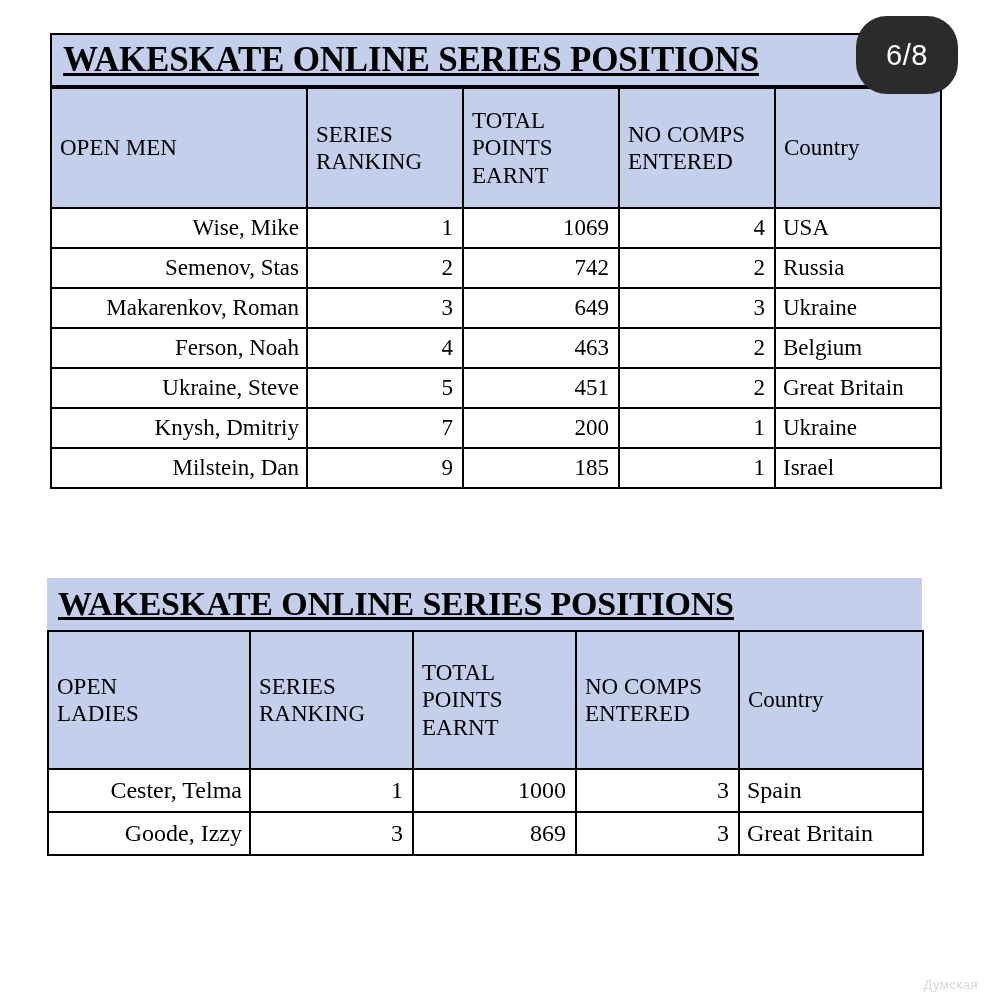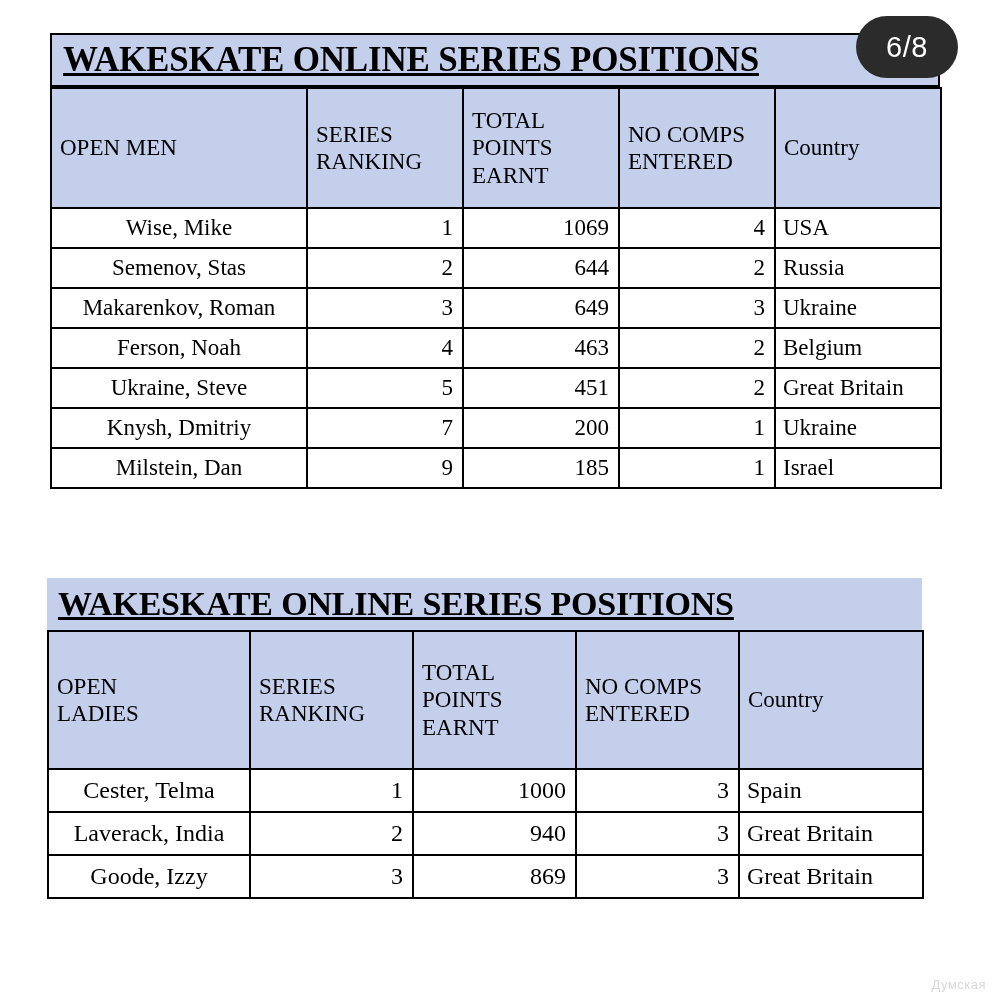--- a/index.html
+++ b/index.html
@@ -13,21 +13,21 @@
     position: relative;
     font-family: "Liberation Serif", serif;
     overflow: hidden;
   }
 
   .page-counter {
     position: absolute;
     top: 16px;
     right: 42px;
     width: 102px;
-    height: 62px;
+    height: 78px;
     border-radius: 31px;
     background: #2b2b2b;
     color: #ffffff;
     display: flex;
     align-items: center;
     justify-content: center;
     font-family: "Liberation Sans", sans-serif;
     font-size: 29px;
     letter-spacing: 0.5px;
     z-index: 20;
@@ -107,21 +107,21 @@
   tbody td {
     height: 36px;
     padding: 1px 7px;
     line-height: 1.1;
   }
   td.num {
     text-align: right;
     padding-right: 9px;
   }
   td.name {
-    text-align: center;
+    text-align: right;
   }
   td.country {
     text-align: left;
   }
 
   
   .men col.c0 { width: 256px; }
   .men col.c1 { width: 156px; }
   .men col.c2 { width: 156px; }
   .men col.c3 { width: 156px; }
@@ -132,21 +132,21 @@
   .ladies col.c1 { width: 163px; }
   .ladies col.c2 { width: 163px; }
   .ladies col.c3 { width: 163px; }
   .ladies col.c4 { width: 184px; }
 
   .ladies thead th { height: 128px; }
   .ladies tbody td { height: 39px; font-size: 24px; }
 
   .watermark {
     position: absolute;
-    right: 14px;
+    right: 22px;
     bottom: 8px;
     font-family: "Liberation Sans", sans-serif;
     font-size: 13px;
     color: #d8d8d8;
     letter-spacing: 0.5px;
   }
 </style>
 </head>
 <body>
 
@@ -193,21 +193,21 @@
       <tr>
         <td class="name">Wise, Mike</td>
         <td class="num">1</td>
         <td class="num">1069</td>
         <td class="num">4</td>
         <td class="country">USA</td>
       </tr>
       <tr>
         <td class="name">Semenov, Stas</td>
         <td class="num">2</td>
-        <td class="num">644</td>
+        <td class="num">742</td>
         <td class="num">2</td>
         <td class="country">Russia</td>
       </tr>
       <tr>
         <td class="name">Makarenkov, Roman</td>
         <td class="num">3</td>
         <td class="num">649</td>
         <td class="num">3</td>
         <td class="country">Ukraine</td>
       </tr>
@@ -281,27 +281,20 @@
     </thead>
     <tbody>
       <tr>
         <td class="name">Cester, Telma</td>
         <td class="num">1</td>
         <td class="num">1000</td>
         <td class="num">3</td>
         <td class="country">Spain</td>
       </tr>
       <tr>
-        <td class="name">Laverack, India</td>
-        <td class="num">2</td>
-        <td class="num">940</td>
-        <td class="num">3</td>
-        <td class="country">Great Britain</td>
-      </tr>
-      <tr>
         <td class="name">Goode, Izzy</td>
         <td class="num">3</td>
         <td class="num">869</td>
         <td class="num">3</td>
         <td class="country">Great Britain</td>
       </tr>
     </tbody>
   </table>
 </div>
 

